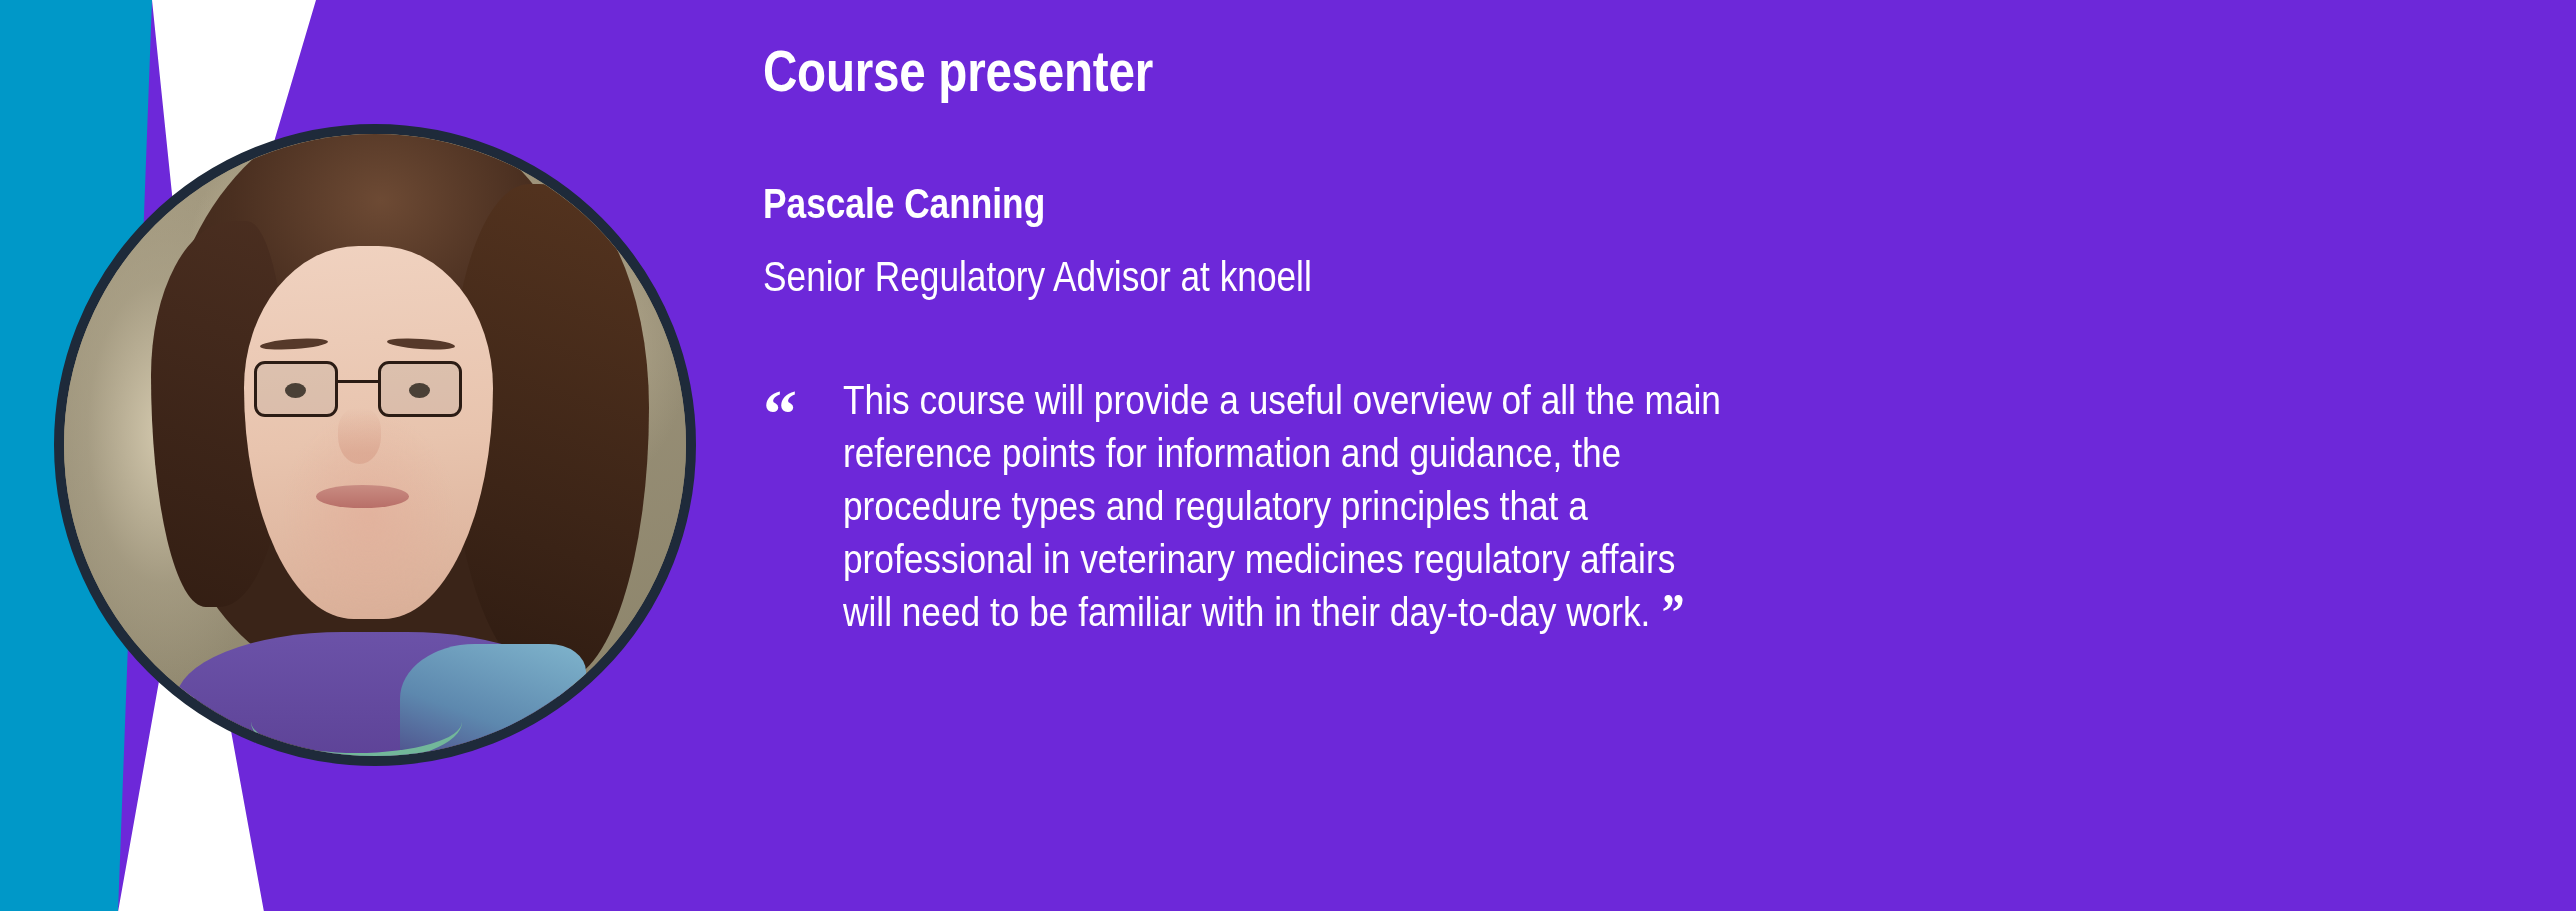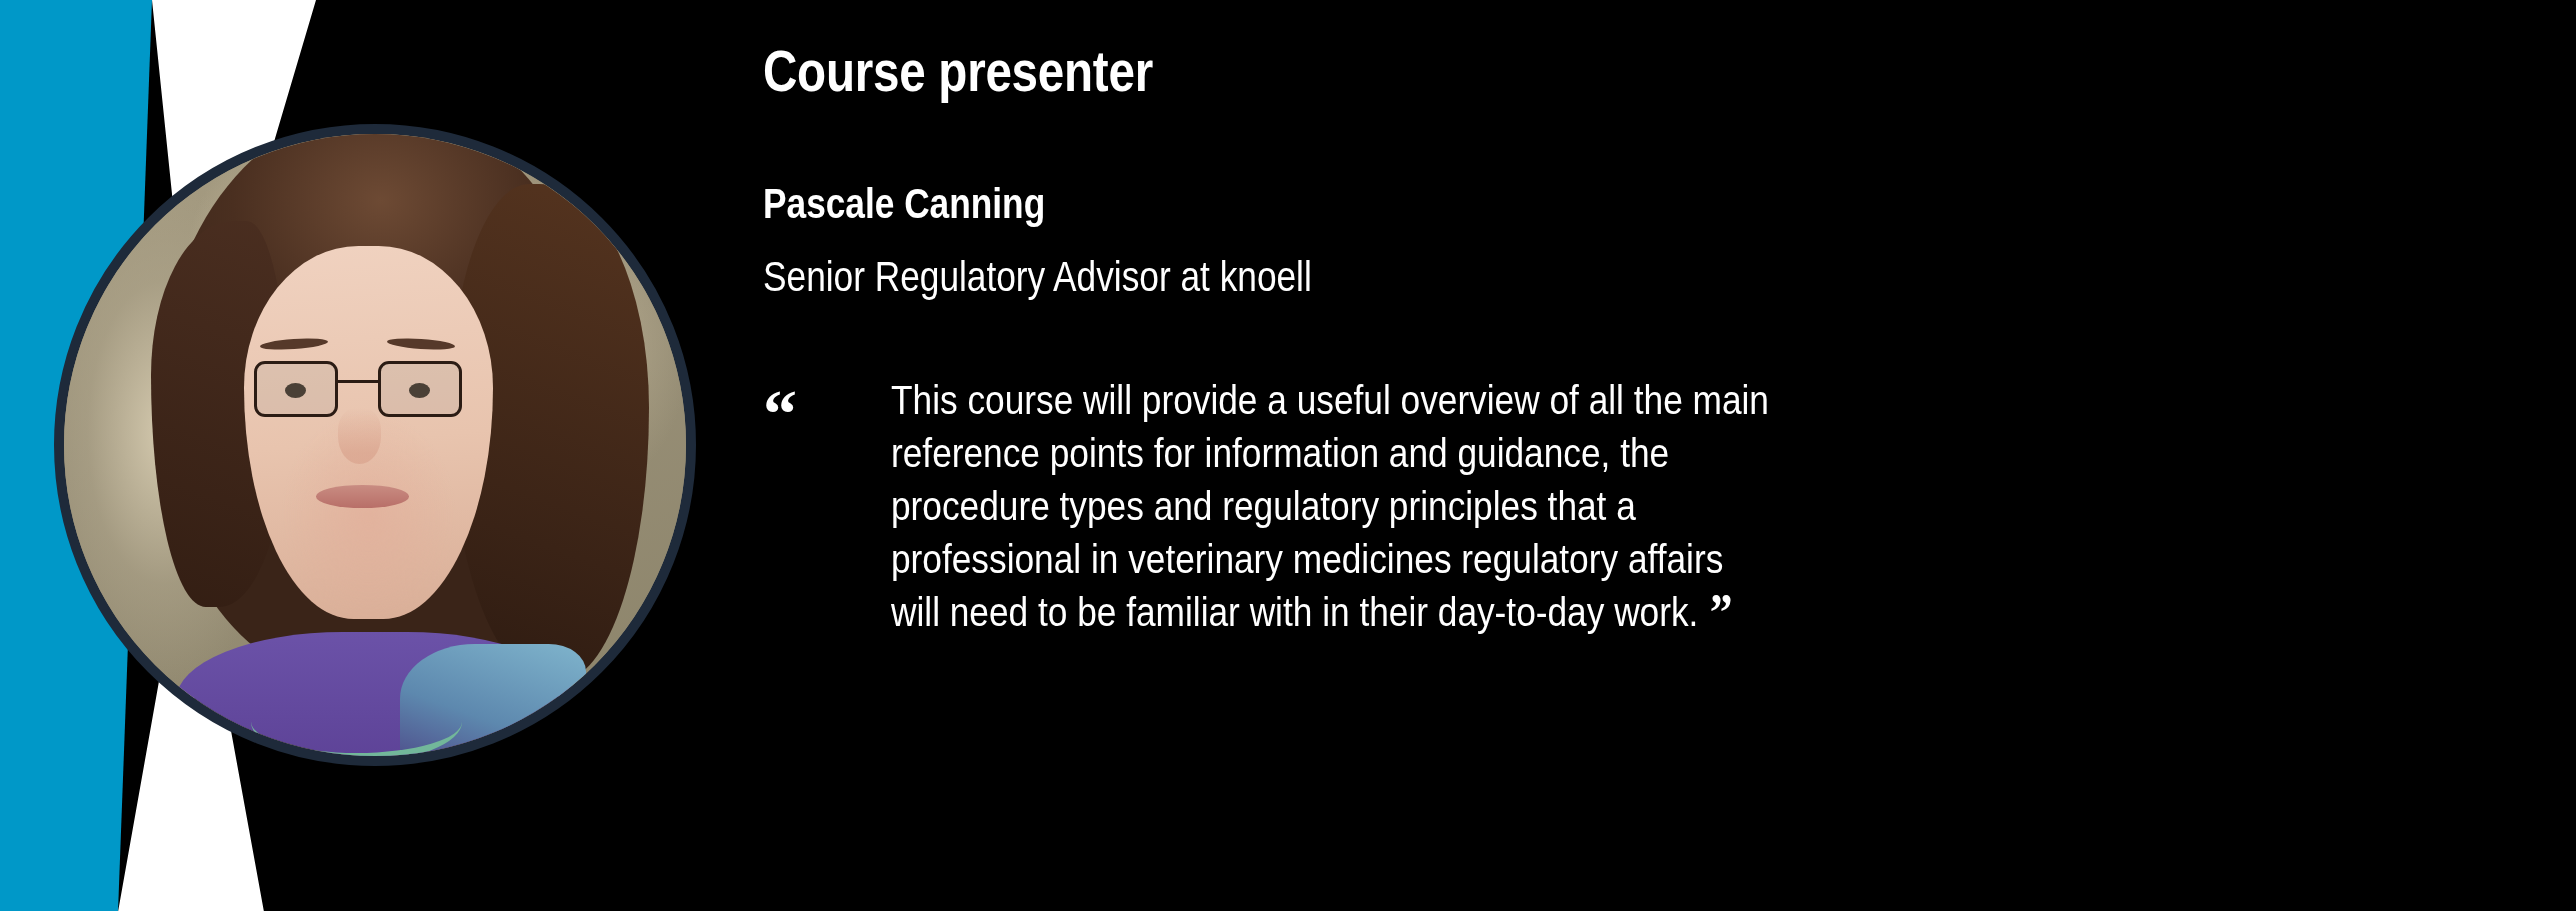--- a/index.html
+++ b/index.html
@@ -6,21 +6,21 @@
   html, body {
     margin: 0;
     padding: 0;
     background: #ffffff;
   }
   .stage {
     position: relative;
     width: 2576px;
     height: 912px;
     overflow: hidden;
-    background: #000000;
+    background: #6d28d9;
     font-family: "Liberation Sans", "DejaVu Sans", sans-serif;
     -webkit-font-smoothing: antialiased;
   }
 
   
   .deco {
     position: absolute;
     left: 0;
     top: 0;
     width: 338px;
@@ -275,21 +275,20 @@
     font-size: 68px;
     font-weight: 700;
     line-height: 1;
     font-family: "Liberation Serif", "DejaVu Serif", serif;
   }
   .quote-body {
     position: absolute;
     left: 80px;
     top: 0;
     width: 1598px;
-    margin-left: 48px;
   }
   .quote-line {
     font-size: 41px;
     font-weight: 400;
     line-height: 53px;
     transform: scaleX(0.86);
     transform-origin: left center;
     white-space: nowrap;
   }
   .quote-mark-close {

